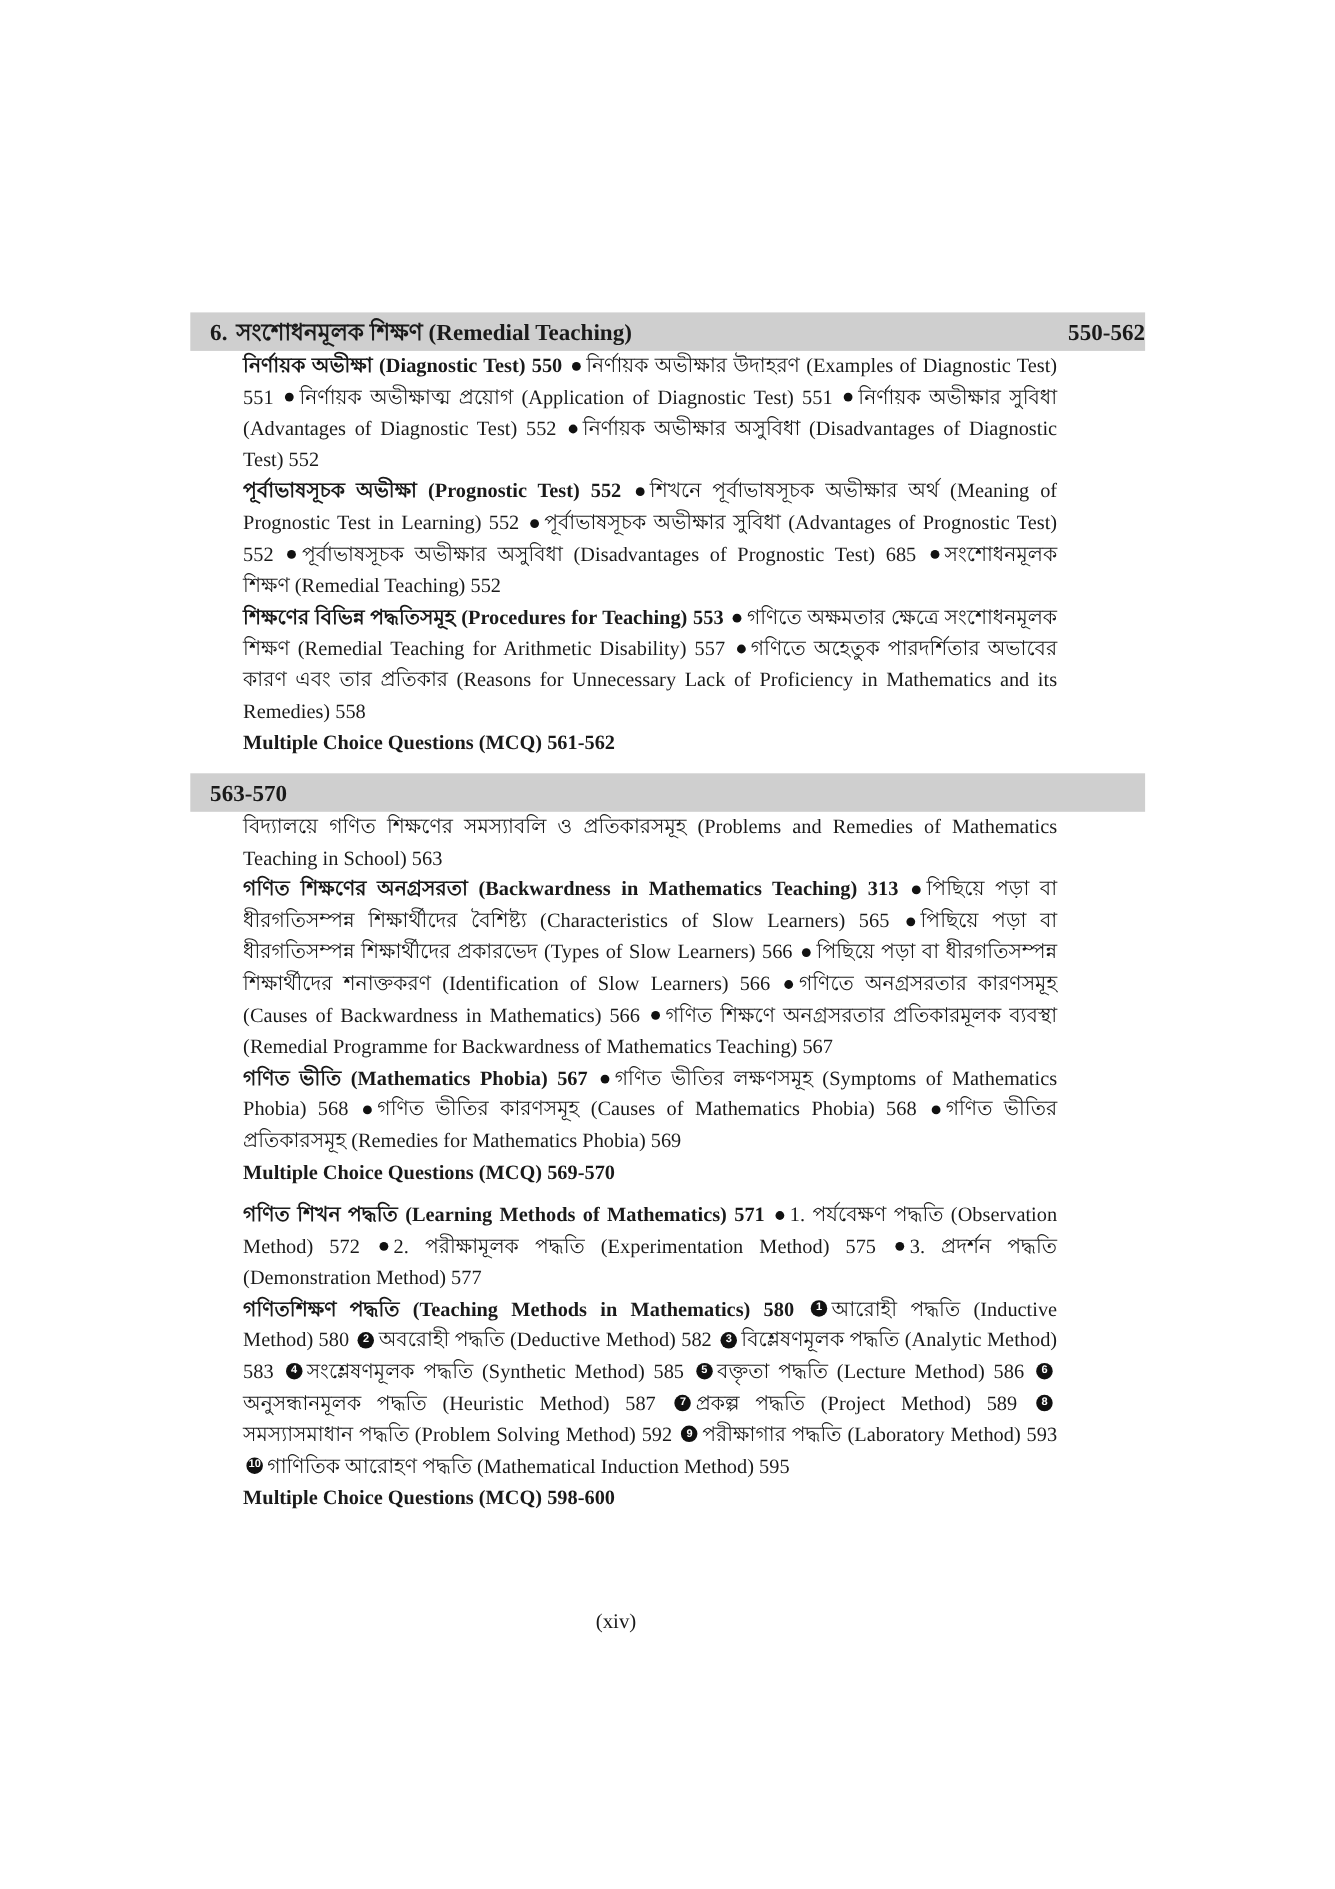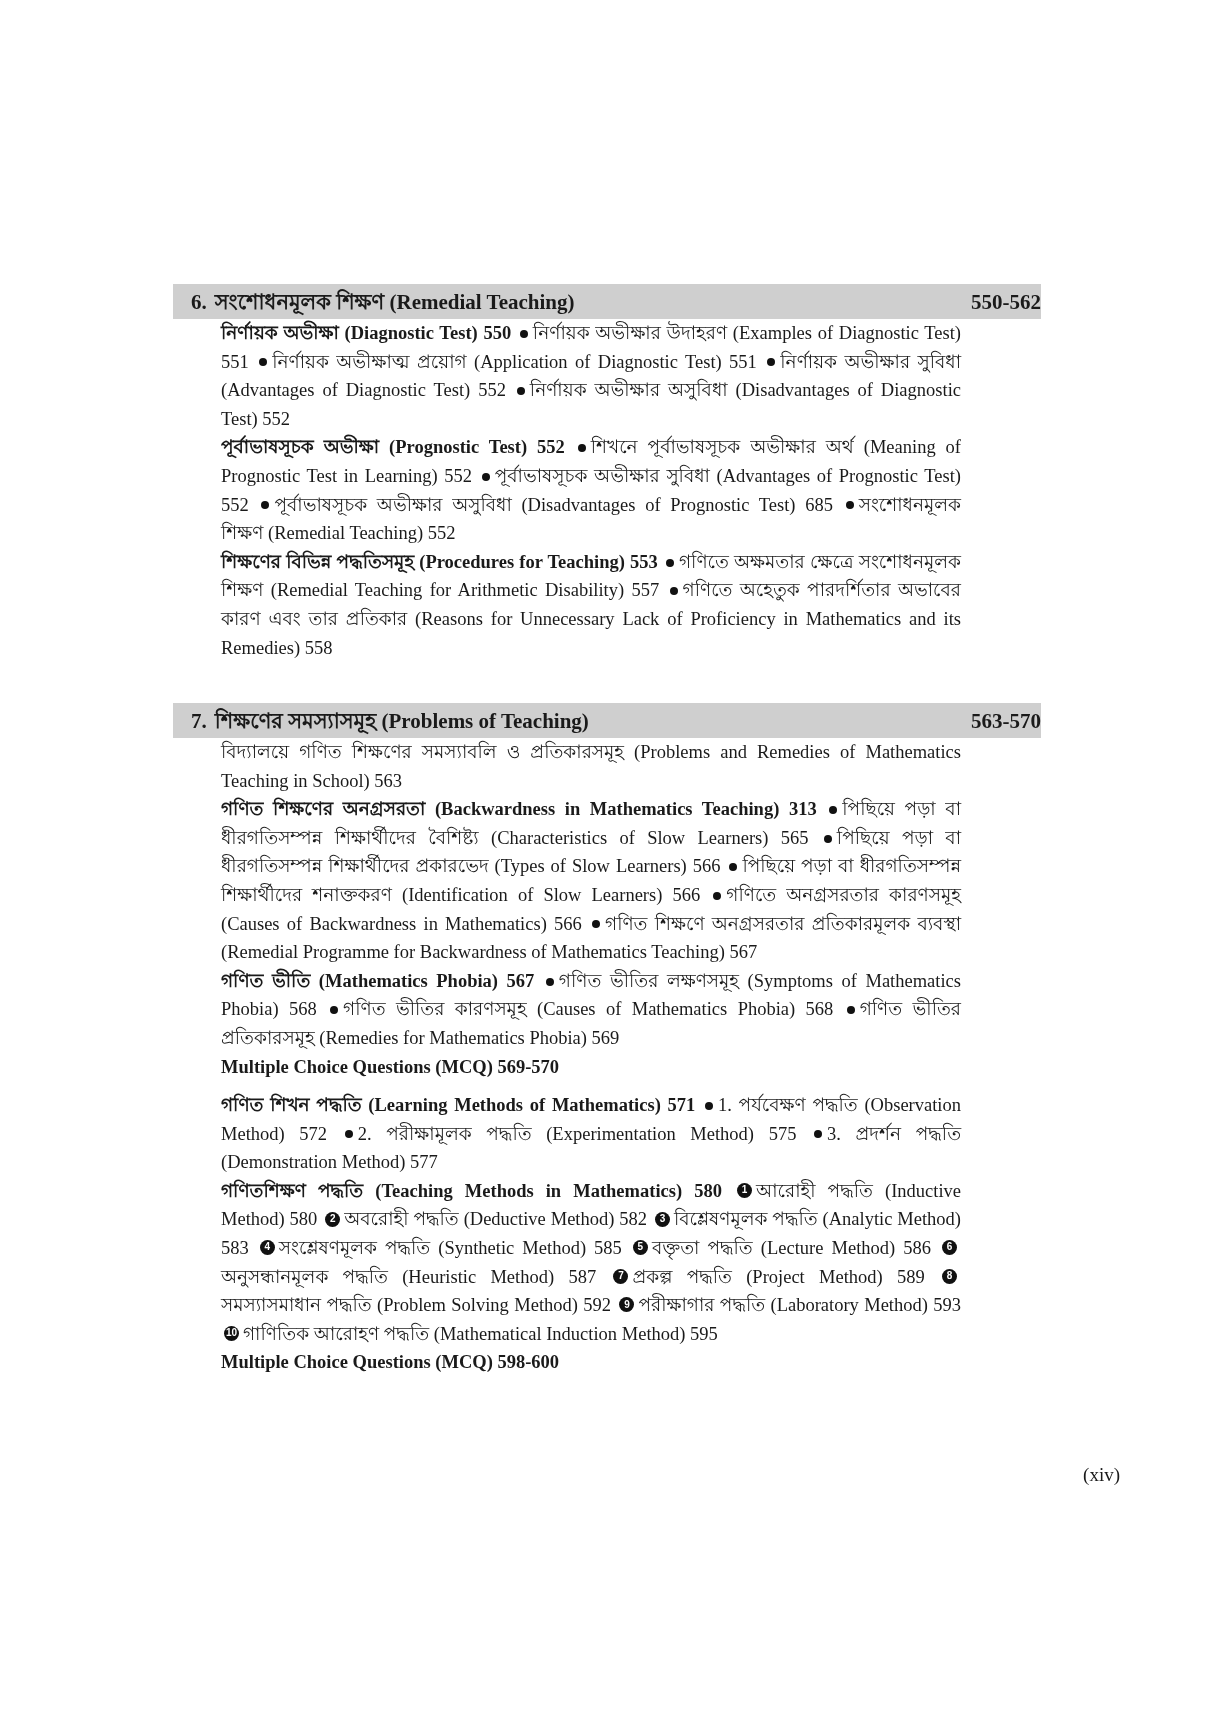--- a/index.html
+++ b/index.html
@@ -23,21 +23,21 @@
   .sq { display: inline-block; width: 13px; height: 13px; background: #111; margin-right: 10px; vertical-align: middle; position: relative; top: -2px; }
   .body {
     padding-left: 48px; width: 740px;
     font-size: 18.5px; line-height: 28.6px; text-align: justify;
   }
   .body p { margin: 0; }
   .b { font-weight: bold; margin-top: 36px; }
   .dot { display: inline-block; width: 8px; height: 8px; background: #111; border-radius: 50%; margin: 0 5px 0 3px; vertical-align: middle; position: relative; top: -1px; }
   .circ { display: inline-flex; width: 15px; height: 15px; background: #111; color: #fff; border-radius: 50%; font-size: 10px; font-weight: bold; align-items: center; justify-content: center; margin: 0 4px 0 3px; vertical-align: middle; position: relative; top: -2px; font-family: "Liberation Sans", sans-serif; }
   .mcq { font-weight: bold; }
-  .pagenum { position: absolute; top: 1464px; left: 0; width: 1120px; text-align: right; font-size: 19px; }
+  .pagenum { position: absolute; top: 1464px; left: 0; width: 1120px; text-align: center; font-size: 19px; }
 </style>
 </head>
 <body>
 
 <div class="page">
 
   <div class="section" style="top:284px;">
     <div class="hdr">
       <span><span class="num">6.</span><span>সংশোধনমূলক শিক্ষণ (Remedial Teaching)</span></span>
       <span class="range">550-562</span>
@@ -55,26 +55,26 @@
         <span class="dot"></span><span>শিখনে পূর্বাভাষসূচক অভীক্ষার অর্থ (Meaning of Prognostic Test in Learning) 552</span>
         <span class="dot"></span><span>পূর্বাভাষসূচক অভীক্ষার সুবিধা (Advantages of Prognostic Test) 552</span>
         <span class="dot"></span><span>পূর্বাভাষসূচক অভীক্ষার অসুবিধা (Disadvantages of Prognostic Test) 685</span>
         <span class="dot"></span><span>সংশোধনমূলক শিক্ষণ (Remedial Teaching) 552</span>
       </p>
       <p>
         <span class="b">শিক্ষণের বিভিন্ন পদ্ধতিসমূহ (Procedures for Teaching) 553</span>
         <span class="dot"></span><span>গণিতে অক্ষমতার ক্ষেত্রে সংশোধনমূলক শিক্ষণ (Remedial Teaching for Arithmetic Disability) 557</span>
         <span class="dot"></span><span>গণিতে অহেতুক পারদর্শিতার অভাবের কারণ এবং তার প্রতিকার (Reasons for Unnecessary Lack of Proficiency in Mathematics and its Remedies) 558</span>
       </p>
+      <p class="mcq">Multiple Choice Questions (MCQ) 561-562</p>
     </div>
   </div>
 
   <div class="section" style="top:703px;">
     <div class="hdr">
-      <span><span class="num">7.</span><span>শিক্ষণের সমস্যাসমূহ (Problems of Teaching)</span></span>
       <span class="range">563-570</span>
     </div>
     <div class="body">
       <p>
         <span>বিদ্যালয়ে গণিত শিক্ষণের সমস্যাবলি ও প্রতিকারসমূহ (Problems and Remedies of Mathematics Teaching in School) 563</span>
       </p>
       <p>
         <span class="b">গণিত শিক্ষণের অনগ্রসরতা (Backwardness in Mathematics Teaching) 313</span>
         <span class="dot"></span><span>পিছিয়ে পড়া বা ধীরগতিসম্পন্ন শিক্ষার্থীদের বৈশিষ্ট্য (Characteristics of Slow Learners) 565</span>
         <span class="dot"></span><span>পিছিয়ে পড়া বা ধীরগতিসম্পন্ন শিক্ষার্থীদের প্রকারভেদ (Types of Slow Learners) 566</span>

